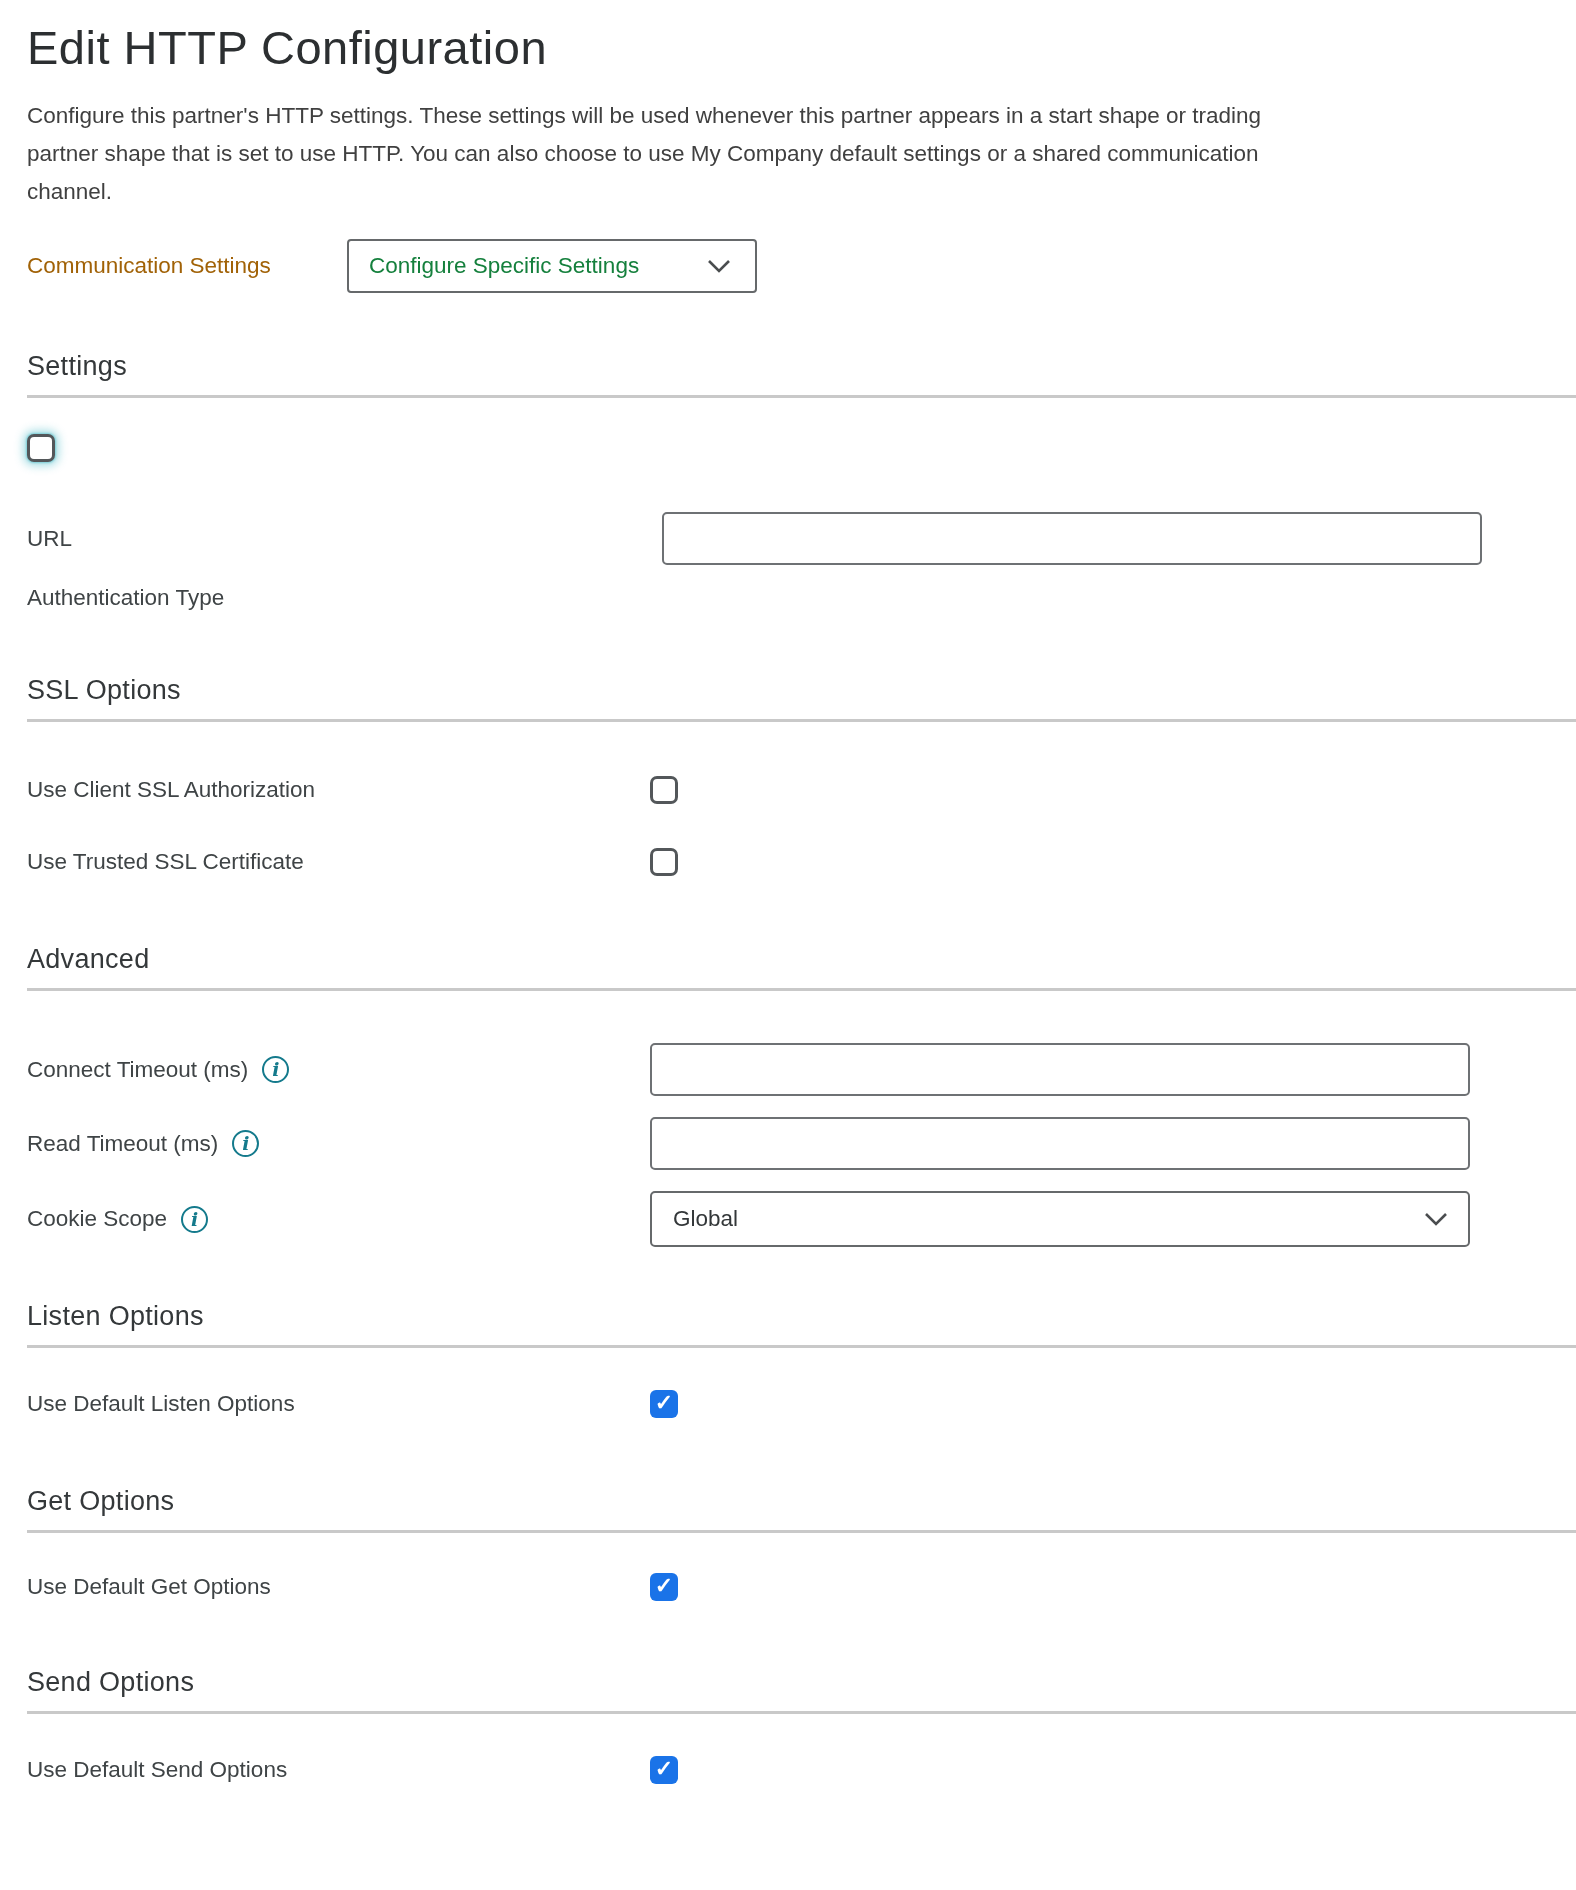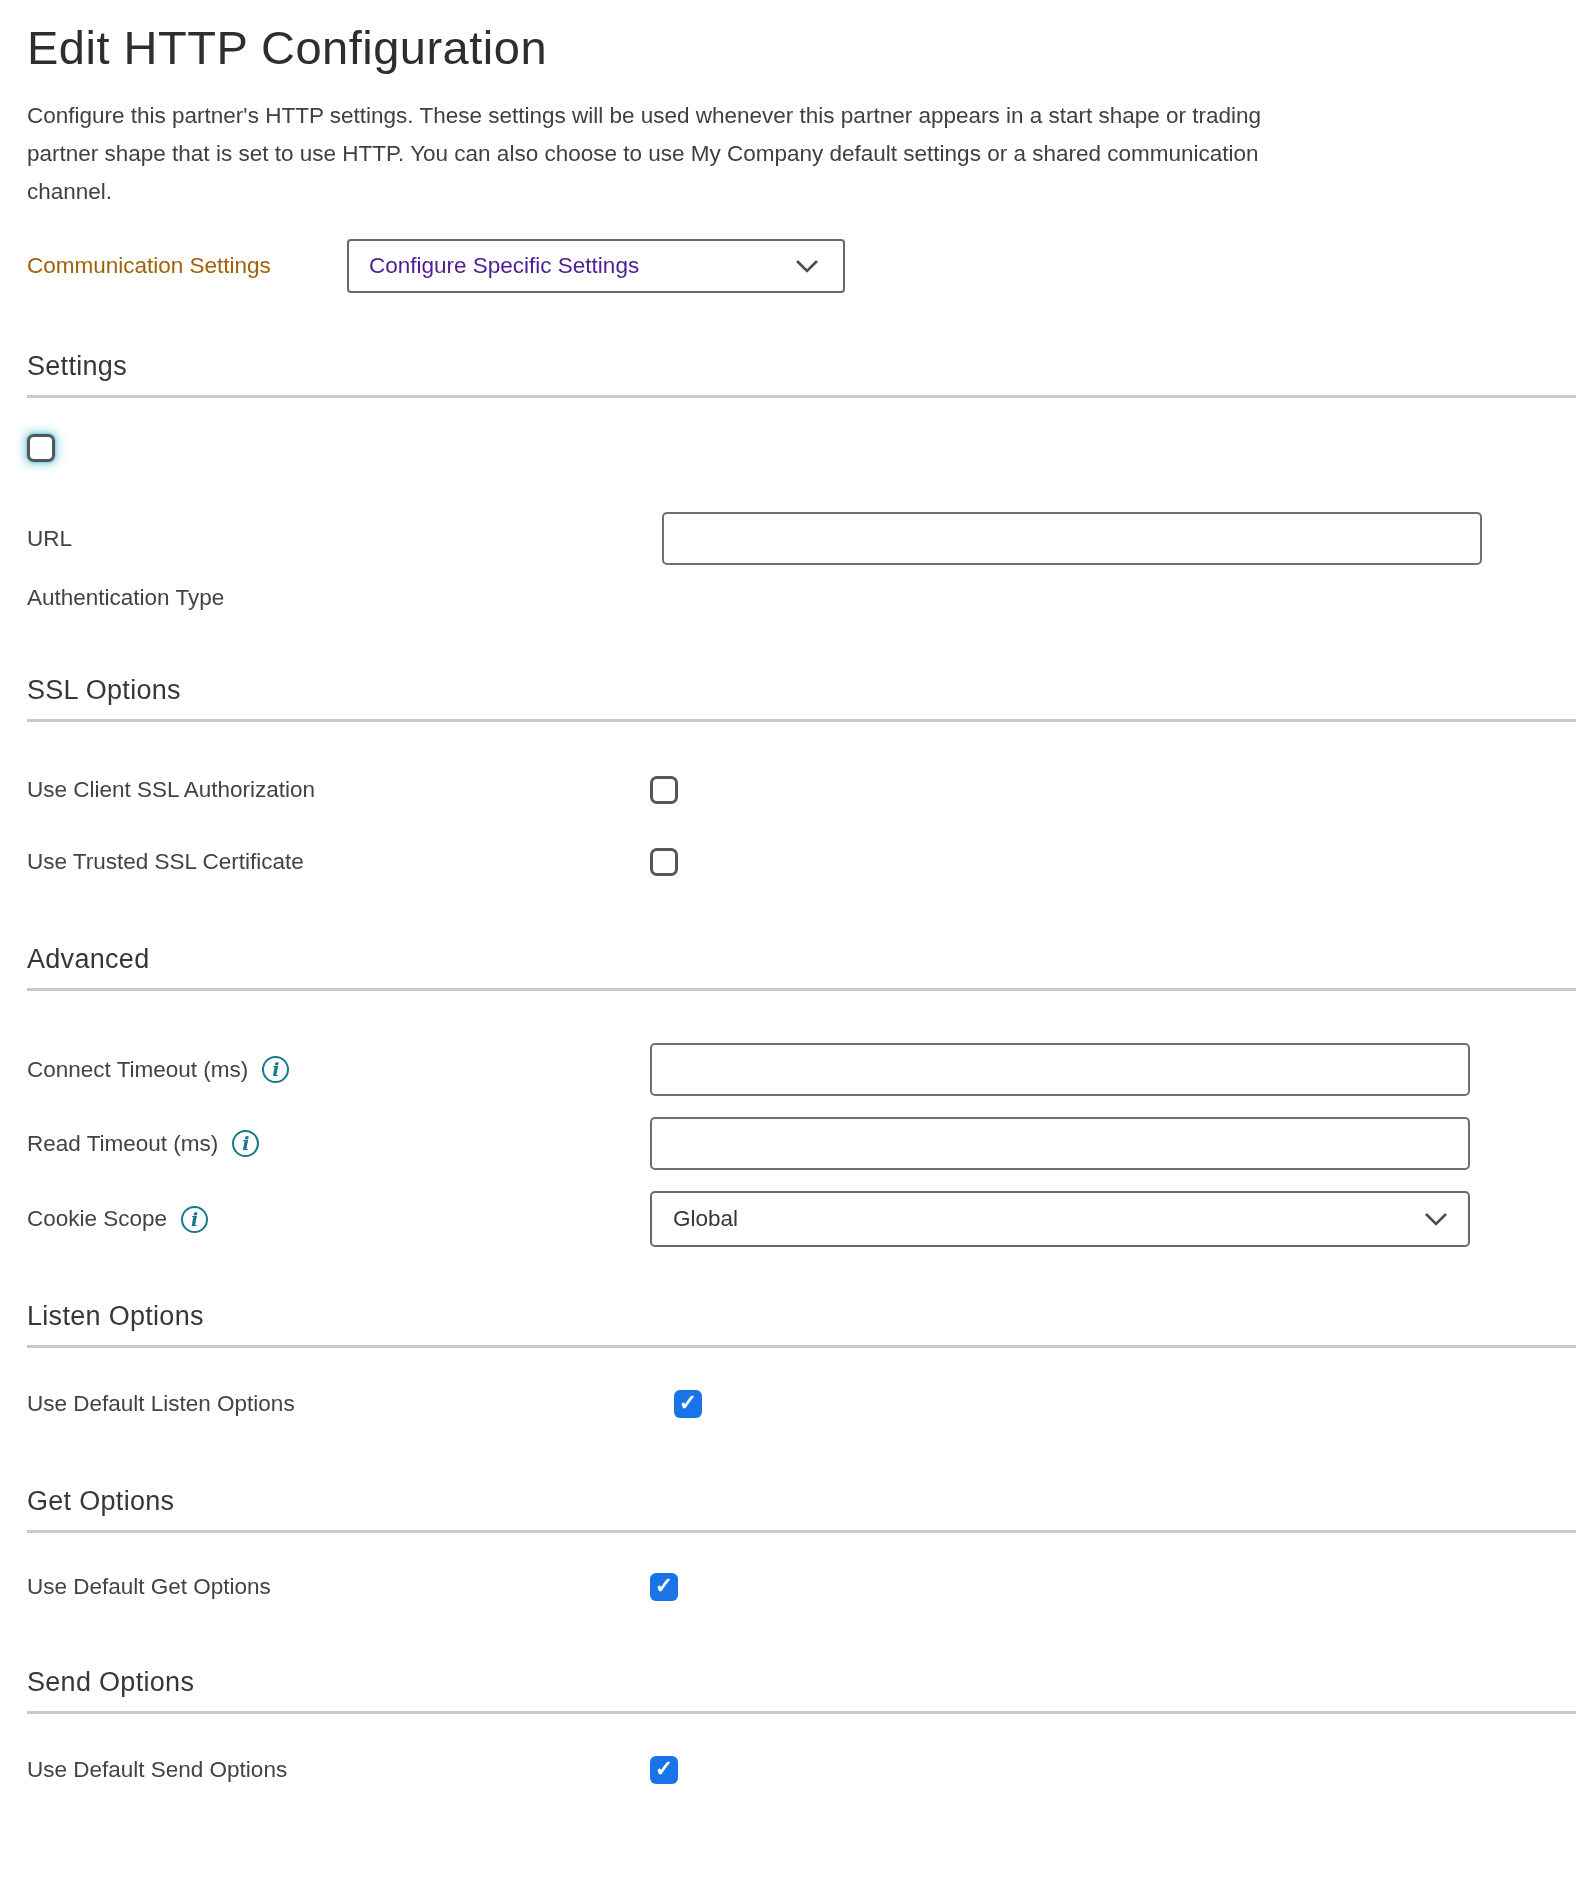--- a/index.html
+++ b/index.html
@@ -27,26 +27,26 @@
     color: #404040;
   }
 
   .comm-row {
     margin: 28px 0 0 27px;
     display: flex;
     align-items: center;
   }
   .comm-label { width: 320px; font-size: 22.5px; color: #a16207; }
   .comm-select {
-    width: 498px; height: 54px;
+    width: 410px; height: 54px;
     border: 2px solid #66696b;
     border-radius: 4px;
     display: flex; align-items: center;
     padding: 0 24px 0 20px;
-    font-size: 22.5px; color: #4c1d95;
+    font-size: 22.5px; color: #15803d;
     background: #fff;
     cursor: default;
   }
   .comm-select .select-text { flex: 1; }
 
   .section-header {
     margin-left: 27px;
     font-size: 27px;
     font-weight: 500;
     letter-spacing: 0.3px;
@@ -139,21 +139,21 @@
   .row-url { margin-top: 50px; gap: 12px; }
   .row-auth { margin-top: 20px; }
   .sec-ssl { margin-top: 64px; }
   .row-ssl-1 { margin-top: 54px; }
   .row-ssl-2 { margin-top: 44px; }
   .sec-advanced { margin-top: 68px; }
   .row-adv-1 { margin-top: 52px; }
   .row-adv-2 { margin-top: 21px; }
   .row-adv-3 { margin-top: 21px; }
   .sec-listen { margin-top: 54px; }
-  .row-listen { margin-top: 42px; gap: 24px; }
+  .row-listen { margin-top: 42px; }
   .sec-get { margin-top: 68px; }
   .row-get { margin-top: 40px; }
   .sec-send { margin-top: 66px; }
   .row-send { margin-top: 42px; }
 </style>
 </head>
 <body>
 
 <div class="page">
 

